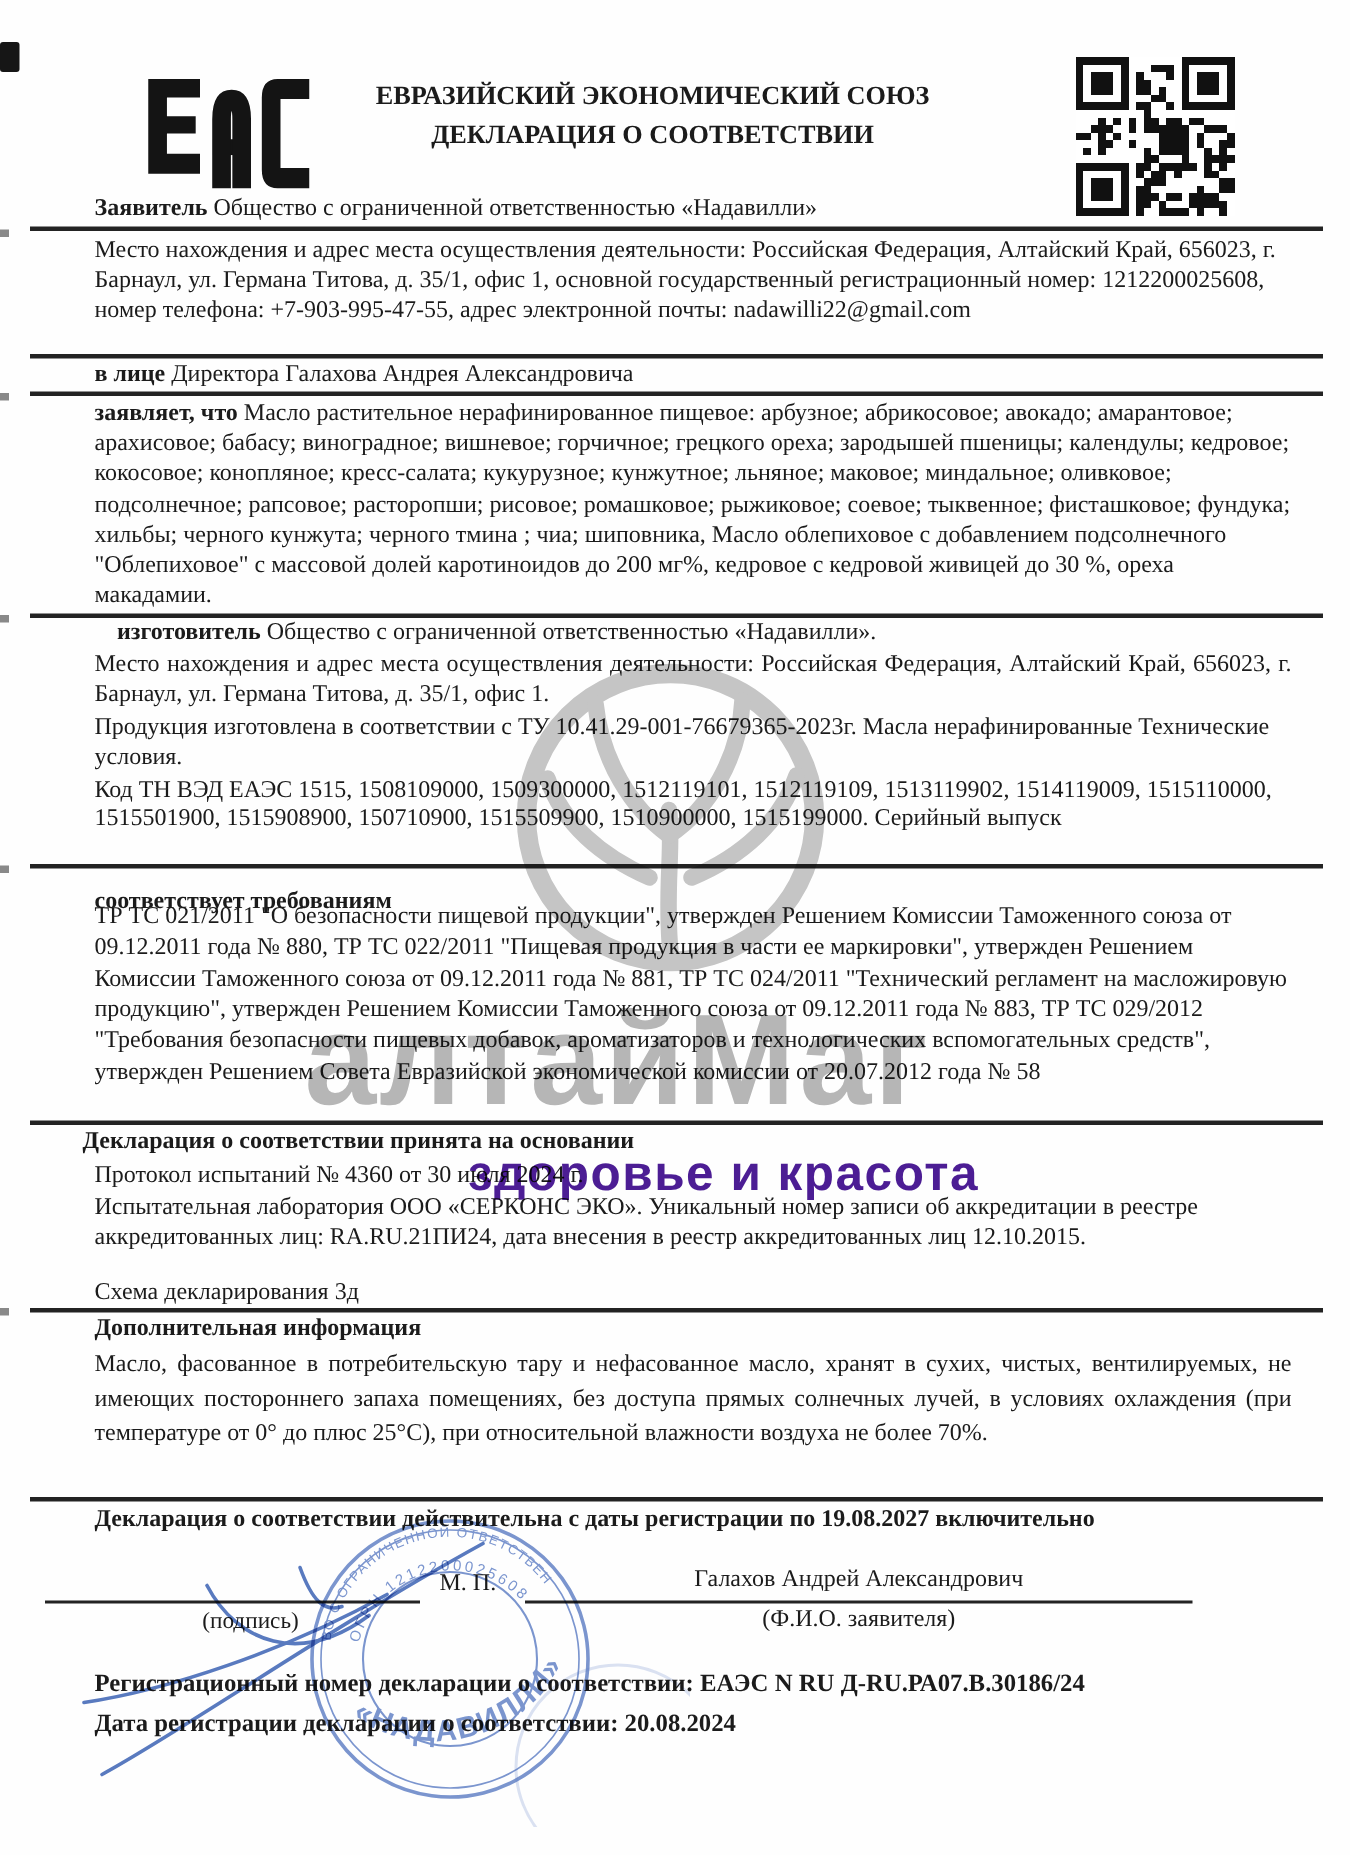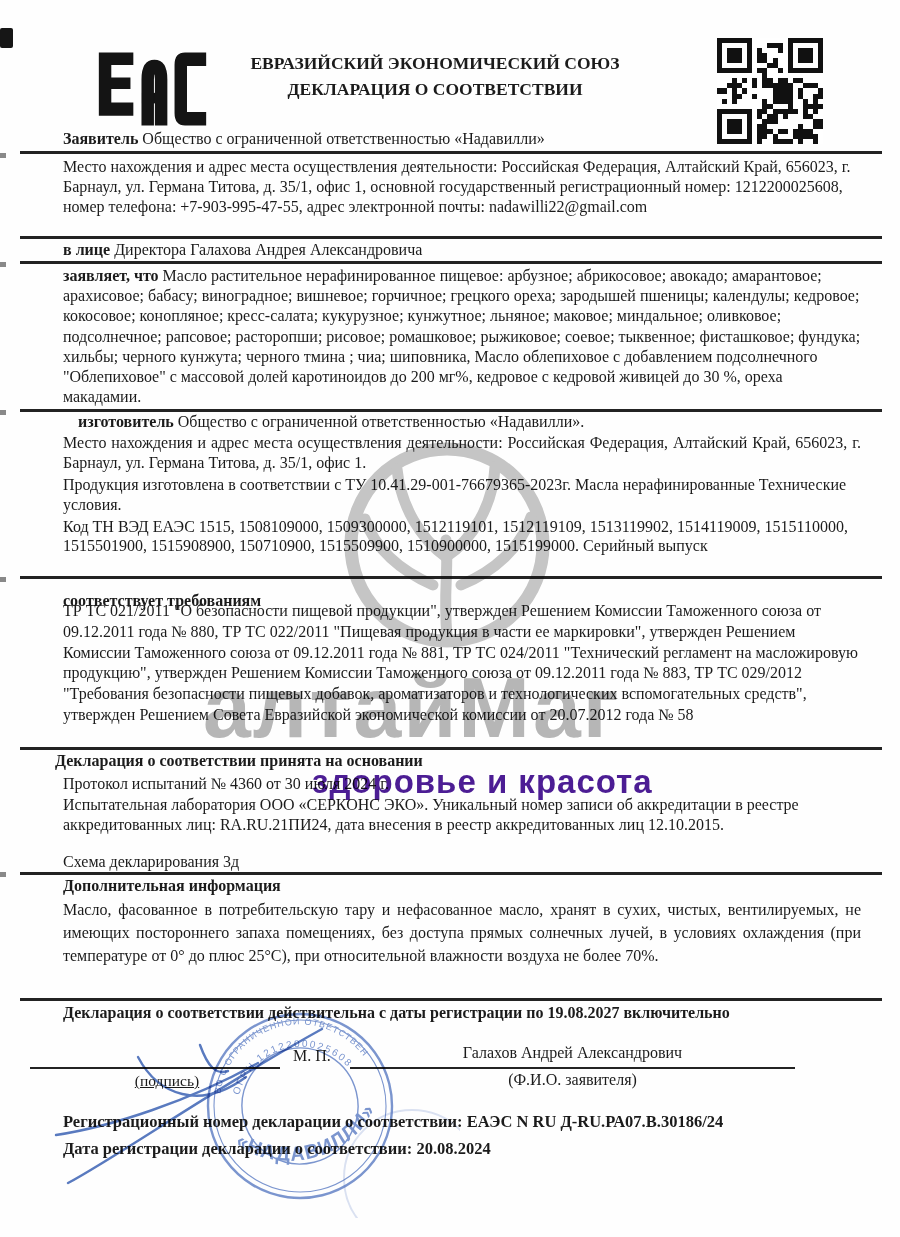--- a/index.html
+++ b/index.html
@@ -235,21 +235,21 @@
   <div class="abs txt para" style="left:63px;top:795px;line-height:20.2px;">Испытательная лаборатория ООО «СЕРКОНС ЭКО». Уникальный номер записи об аккредитации в реестре аккредитованных лиц: RA.RU.21ПИ24, дата внесения в реестр аккредитованных лиц 12.10.2015.</div>
   <div class="abs txt" style="left:63px;top:852px;">Схема декларирования 3д</div>
   <div class="rule" style="top:872px"></div>
 
   <div class="abs txt b" style="left:63px;top:876px;">Дополнительная информация</div>
   <div class="abs txt para just" style="left:63px;top:898px;line-height:23px;">Масло, фасованное в потребительскую тару и нефасованное масло, хранят в сухих, чистых, вентилируемых, не имеющих постороннего запаха помещениях, без доступа прямых солнечных лучей, в условиях охлаждения (при температуре от 0° до плюс 25°С), при относительной влажности воздуха не более 70%.</div>
   <div class="rule thick" style="top:998px"></div>
   <div class="abs txt b" style="left:63px;top:1003px;">Декларация о соответствии действительна с даты регистрации по 19.08.2027 включительно</div>
 
   <div class="sig-line" style="left:30px;top:1067px;width:250px;"></div>
-  <div class="abs cap" style="left:117px;top:1072px;width:100px;text-decoration:underline;">(подпись)</div>
+  <div class="abs cap" style="left:117px;top:1072px;width:100px;">(подпись)</div>
   <div class="abs txt" style="left:293px;top:1046px;">М. П.</div>
   <div class="sig-line" style="left:350px;top:1067px;width:445px;"></div>
   <div class="abs name-wrap cap" style="top:1071px;">(Ф.И.О. заявителя)</div>
   <div class="abs name-wrap" style="top:1044px;">Галахов Андрей Александрович</div>
 
   <div class="abs txt b" style="left:63px;top:1112px;font-size:16.5px;">Регистрационный номер декларации о соответствии: ЕАЭС N RU Д-RU.РА07.В.30186/24</div>
   <div class="abs txt b" style="left:63px;top:1139px;font-size:16.5px;">Дата регистрации декларации о соответствии: 20.08.2024</div>
 
   <svg class="ink" style="left:140px;top:996px;" width="320" height="222" viewBox="0 0 320 222">
     <g transform="rotate(-14 160 110)" opacity="0.8">

